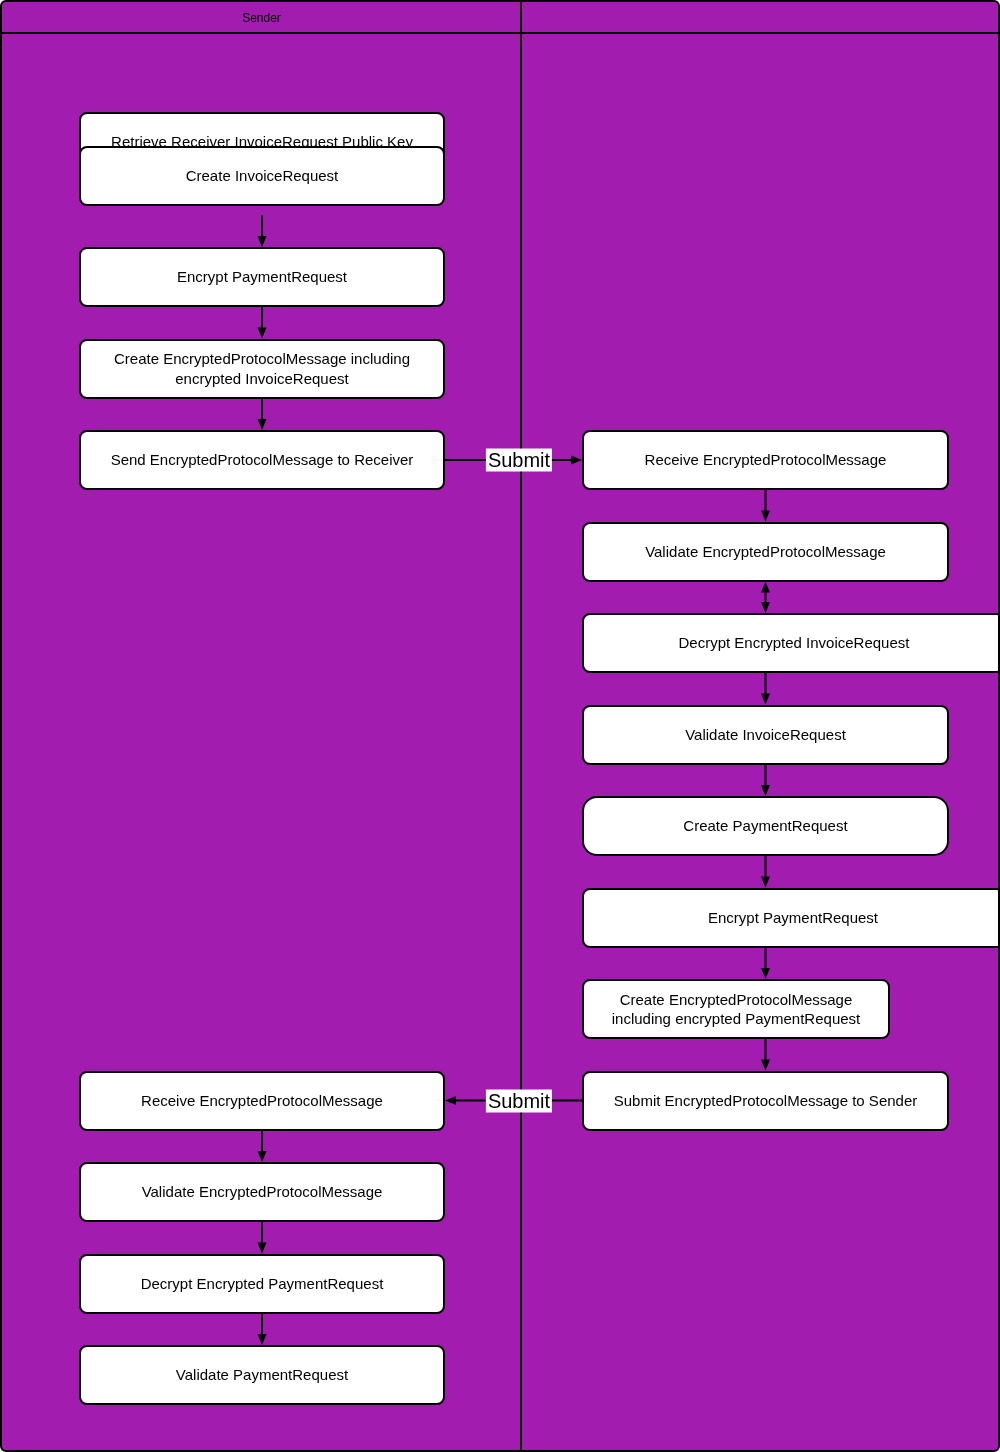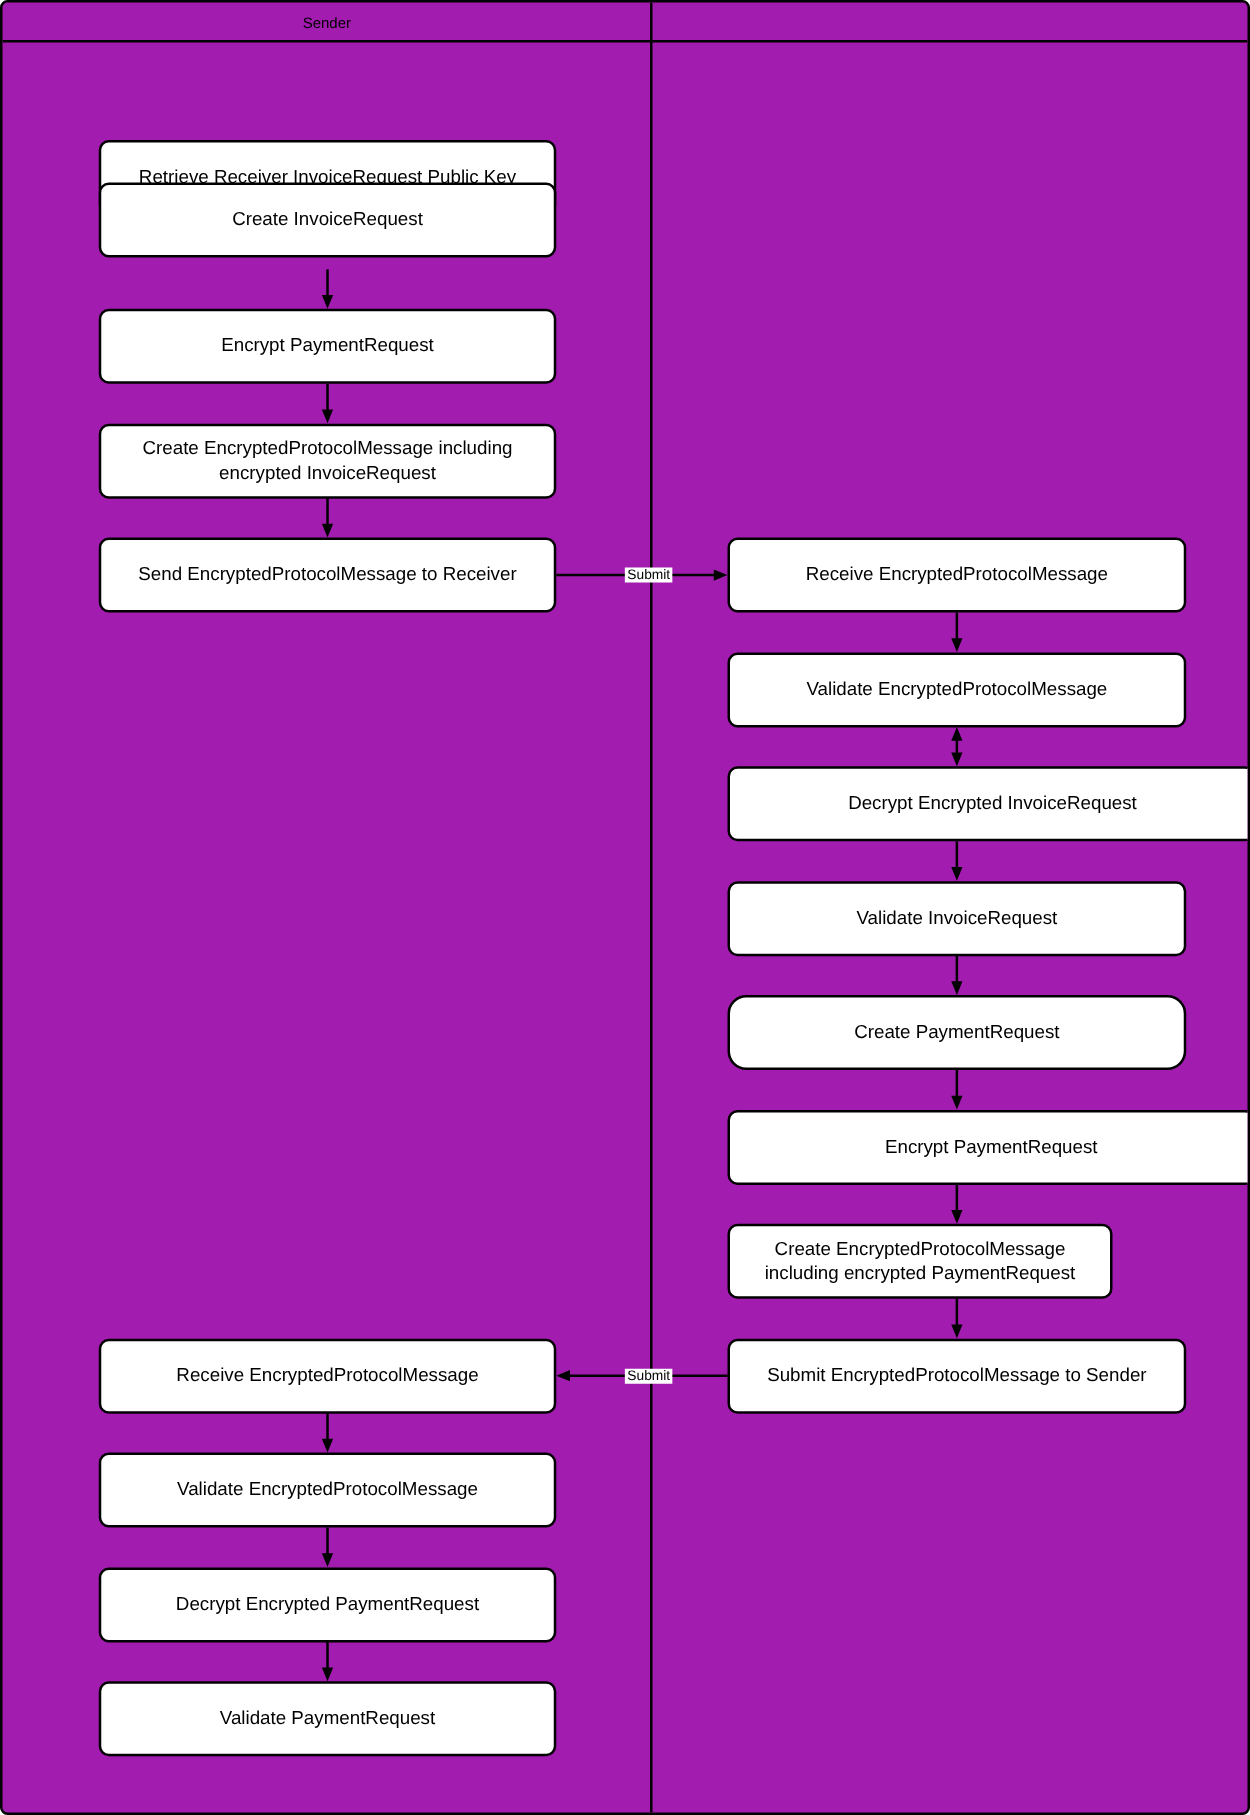--- a/index.html
+++ b/index.html
@@ -66,21 +66,21 @@
     font-size: 15px;
     line-height: 1.3;
     padding: 3px 10px;
     color: #000000;
   }
   .edge-label {
     position: absolute;
     transform: translate(-50%, -50%);
     background: #ffffff;
     padding: 0 2px;
-    font-size: 11px;
+    font-size: 20px;
     color: #000000;
     white-space: nowrap;
   }
 </style>
 </head>
 <body>
 
 <div class="canvas">
   <div class="lane-title sender">Sender</div>
   <div class="header-sep"></div>

